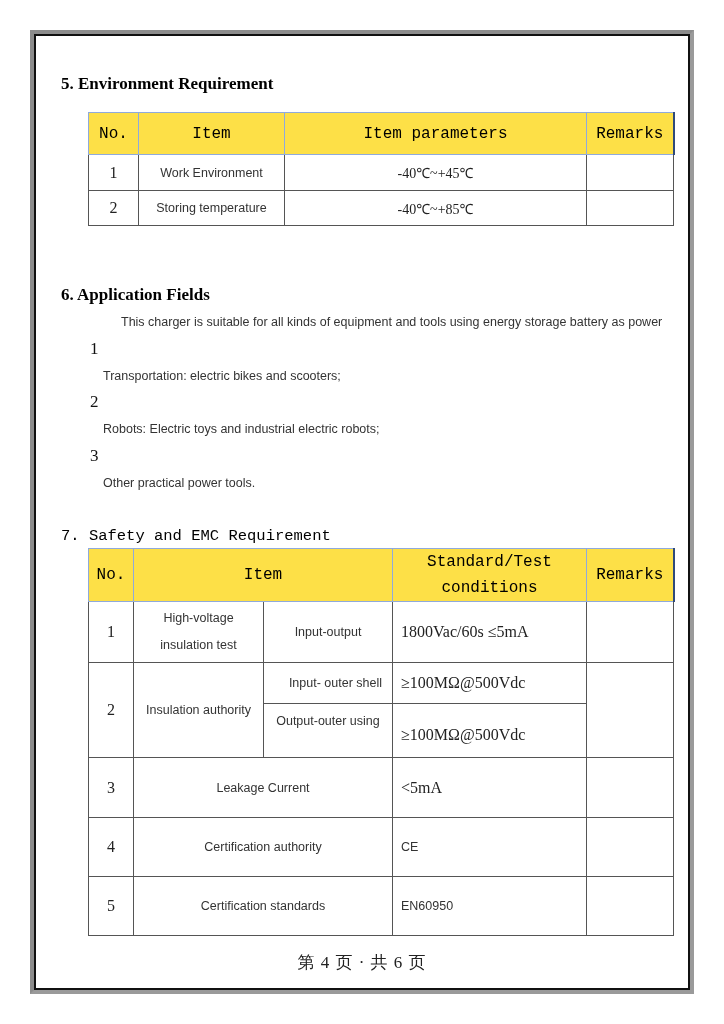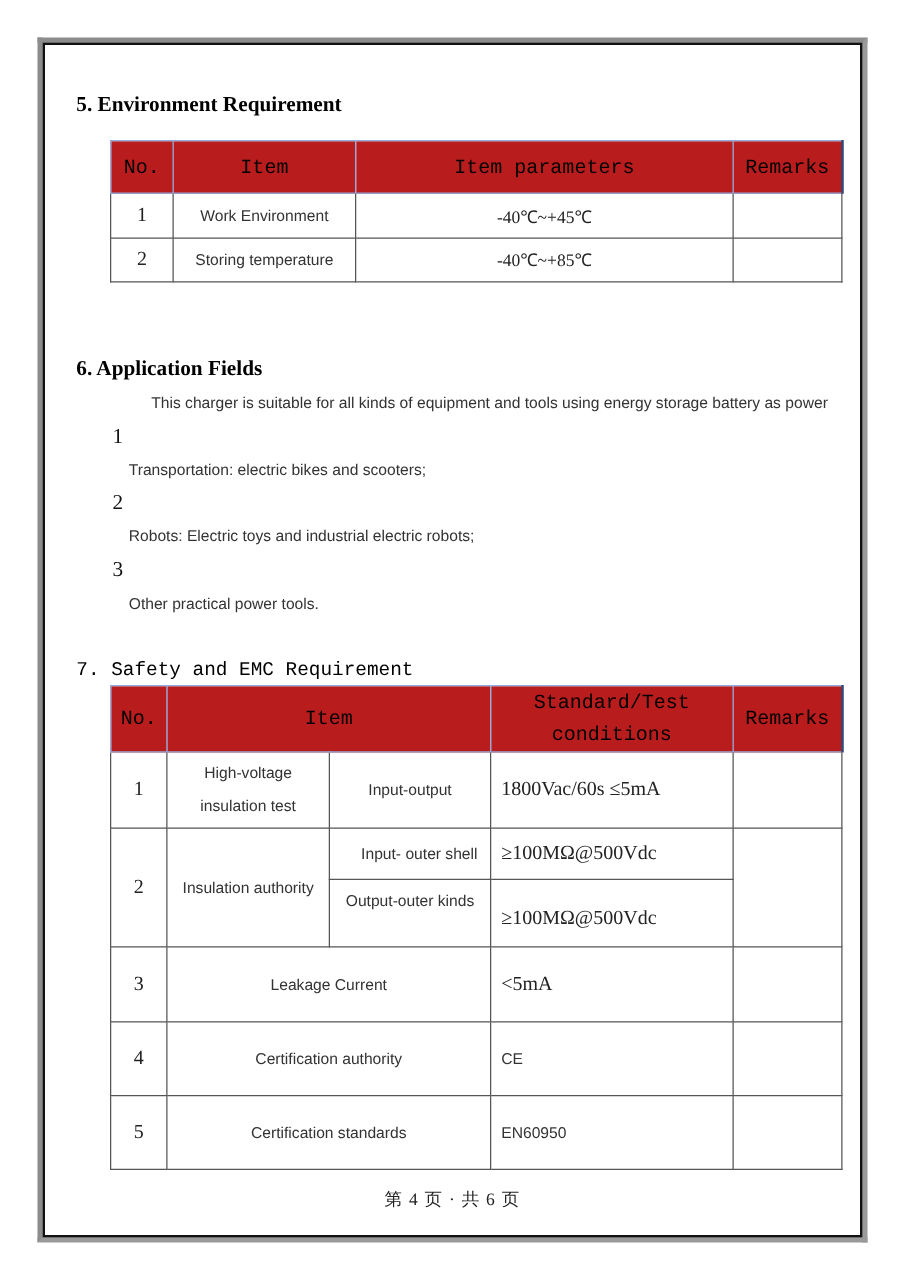--- a/index.html
+++ b/index.html
@@ -3,31 +3,31 @@
 <meta charset="utf-8">
 <style>
   html, body { margin:0; padding:0; background:#ffffff; }
   body { width:724px; height:1024px; position:relative; overflow:hidden; font-family:"Liberation Sans", sans-serif; color:#000; }
   .frame-outer { position:absolute; left:30px; top:30px; width:664px; height:964px; box-sizing:border-box; border:4px solid #8c8c8c; border-right-color:#9a9a9a; border-bottom-color:#9a9a9a; }
   .frame-inner { position:absolute; left:34px; top:34px; width:656px; height:956px; box-sizing:border-box; border:2px solid #111; }
   .h-serif { position:absolute; font-family:"Liberation Serif", serif; font-weight:bold; font-size:17px; }
   .h-mono { position:absolute; font-family:"Liberation Mono", monospace; font-size:15.5px;text-align:right; }
   table { position:absolute; border-collapse:collapse; table-layout:fixed; }
   td, th { border:1px solid #555; padding:0; text-align:center; vertical-align:middle; }
-  th { background:#b91c1c; font-family:"Liberation Mono", monospace; font-weight:normal; font-size:16px; border-color:#8faadc; border-left:1px solid #c9d4ea; }
+  th { background:#fde047; font-family:"Liberation Mono", monospace; font-weight:normal; font-size:16px; border-color:#8faadc; border-left:1px solid #c9d4ea; }
   th:first-child { border-left:1px solid #8faadc; }
   th:last-child { border-right:2px solid #2f4a7a; }
   .num { font-family:"Liberation Serif", serif; font-size:16px; color:#222; }
   .sans { font-family:"Liberation Sans", sans-serif; font-size:12.5px; color:#333; }
   .serif { font-family:Liberation Serif, serif; font-size:14px; color:#222; }
   .val { text-align:left; padding-left:8px; font-family:"Liberation Serif", serif; font-size:16px; color:#222; }
   .val-sans { text-align:left; padding-left:8px; font-family:"Liberation Sans", sans-serif; font-size:12.5px; color:#333; }
   .txt { position:absolute; font-family:"Liberation Sans", sans-serif; font-size:12.5px; color:#333; }
   .lnum { position:absolute; font-family:"Liberation Serif", serif; font-size:17px; color:#111; }
-  .footer { position:absolute; left:0; width:724px; top:951px; text-align:center; font-family:"Liberation Serif", serif; font-size:14px; color:#222; letter-spacing:1px; }
+  .footer { position:absolute; left:0; width:724px; top:951px; text-align:center; font-family:"Liberation Serif", serif; font-size:17px; color:#222; letter-spacing:1px; }
 </style>
 </head>
 <body>
 
 <div class="frame-outer"></div>
 <div class="frame-inner"></div>
 
 <div class="h-serif" style="left:61px; top:74px;">5.  Environment Requirement</div>
 
 <table style="left:88px; top:112px; width:585px;">
@@ -93,21 +93,21 @@
     <td></td>
   </tr>
   <tr style="height:41px;">
     <td class="num" rowspan="2">2</td>
     <td class="sans" rowspan="2" style="white-space:nowrap;">Insulation authority</td>
     <td class="sans" style="text-align:right; padding-right:10px;">Input- outer shell</td>
     <td class="val">≥100MΩ@500Vdc</td>
     <td rowspan="2"></td>
   </tr>
   <tr style="height:54px;">
-    <td class="sans" style="vertical-align:top; padding-top:10px;">Output-outer kinds</td>
+    <td class="sans" style="vertical-align:top; padding-top:10px;">Output-outer using</td>
     <td class="val" style="padding-top:8px;">≥100MΩ@500Vdc</td>
   </tr>
   <tr style="height:60px;">
     <td class="num">3</td>
     <td class="sans" colspan="2">Leakage Current</td>
     <td class="val">&lt;5mA</td>
     <td></td>
   </tr>
   <tr style="height:59px;">
     <td class="num">4</td>

